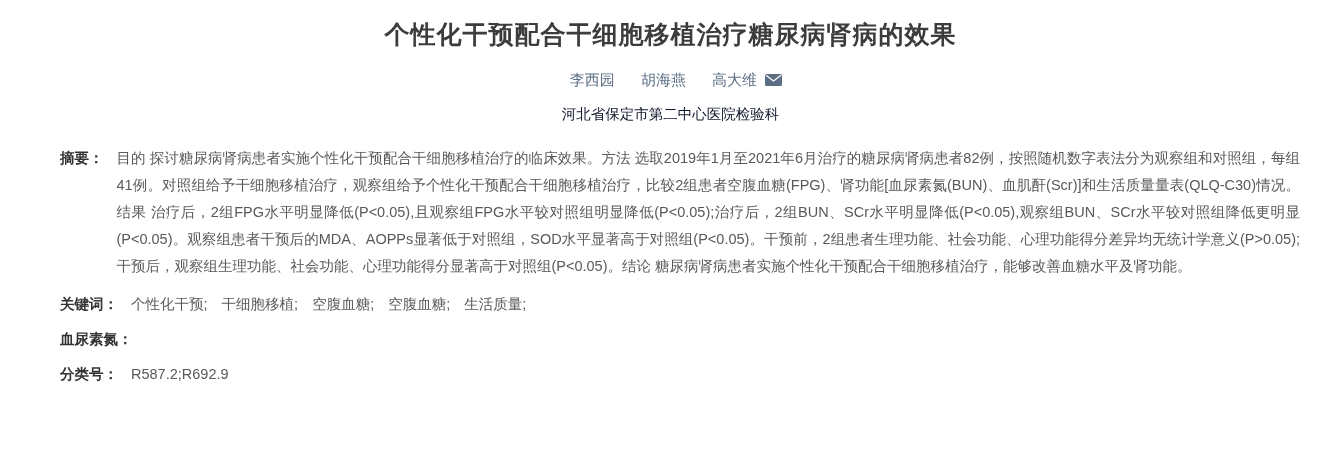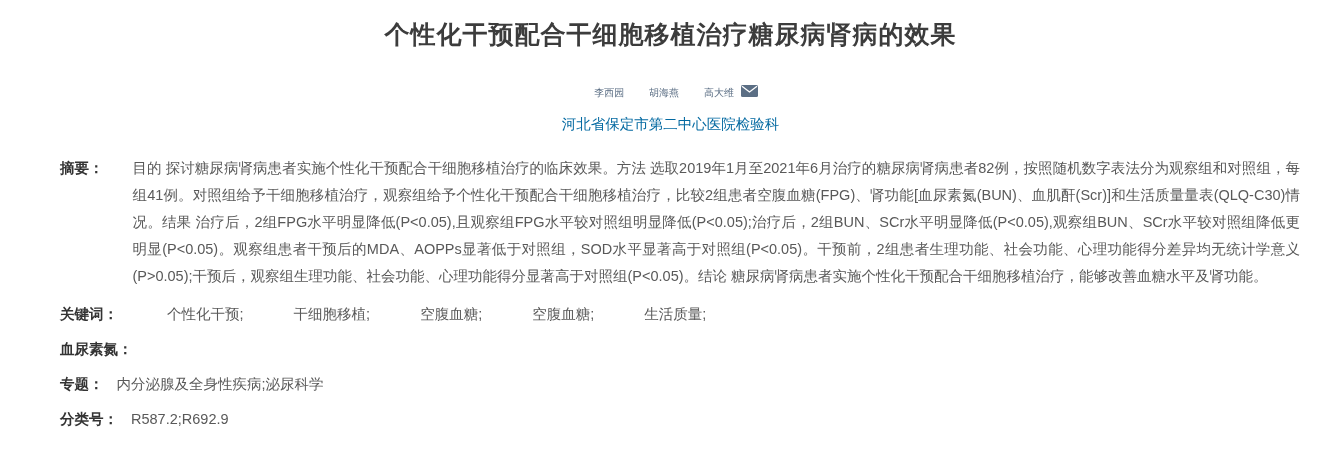--- a/index.html
+++ b/index.html
@@ -19,39 +19,39 @@
   .title {
     margin: 0;
     padding-top: 18px;
     text-align: center;
     font-size: 25px;
     font-weight: bold;
     color: #3c3c3c;
     letter-spacing: 1px;
   }
   .authors {
-    margin-top: 34px;
+    margin-top: 20px;
     text-align: center;
-    font-size: 10px;
+    font-size: 15px;
     color: #5b6e84;
   }
   .author {
     margin: 0 11px;
     cursor: pointer;
   }
   .mail-icon {
     vertical-align: -1px;
     margin-left: 2px;
     cursor: pointer;
   }
   .affiliation {
     margin-top: 15px;
     text-align: center;
     font-size: 14.5px;
-    color: #0369a1;
+    color: #0f172a;
     cursor: pointer;
   }
   .row {
     display: flex;
     align-items: flex-start;
     padding: 0 41px 0 60px;
     font-size: 14.5px;
   }
   .abstract-row {
     margin-top: 21px;
@@ -67,27 +67,25 @@
     margin-right: 13px;
     line-height: 27px;
   }
   .meta-row .label { line-height: 22px; }
   .value {
     color: #595959;
     line-height: 27px;
   }
   .abstract-text {
     text-align: justify;
-    margin-left: 16px;
   }
   .meta-row .value { line-height: 22px; }
   .kw {
     margin-right: 10px;
     cursor: pointer;
-    margin-left: 36px;
   }
   .fund-text { cursor: pointer; }
 </style>
 </head>
 <body>
 
 <div class="doc">
 
   <h1 class="title">个性化干预配合干细胞移植治疗糖尿病肾病的效果</h1>
 
@@ -117,23 +115,19 @@
       <span class="kw">空腹血糖;</span>
       <span class="kw">生活质量;</span>
     </span>
   </div>
 
   <div class="row meta-row">
     <span class="label">血尿素氮：</span>
   </div>
 
 
-  <div class="row meta-row">
-    <span class="label">专题：</span>
-    <span class="value">内分泌腺及全身性疾病;泌尿科学</span>
-  </div>
 
   <div class="row meta-row">
     <span class="label">分类号：</span>
     <span class="value">R587.2;R692.9</span>
   </div>
 
 </div>
 
 </body></html>

